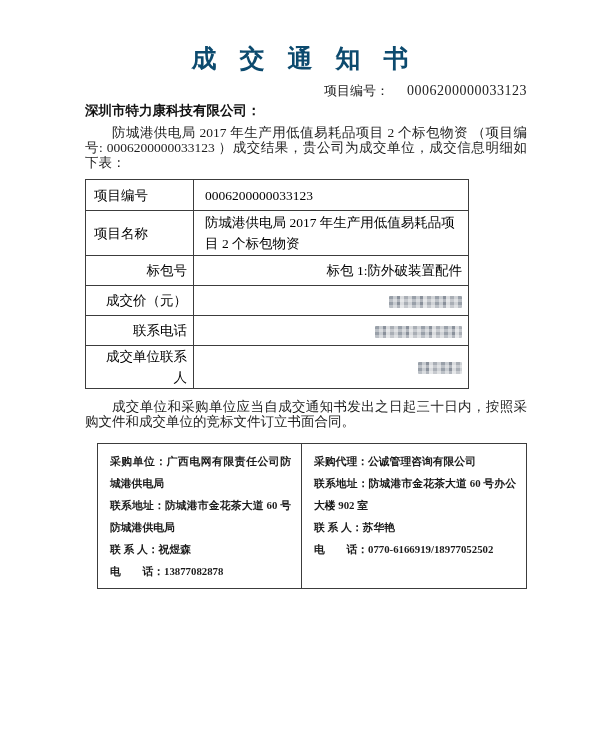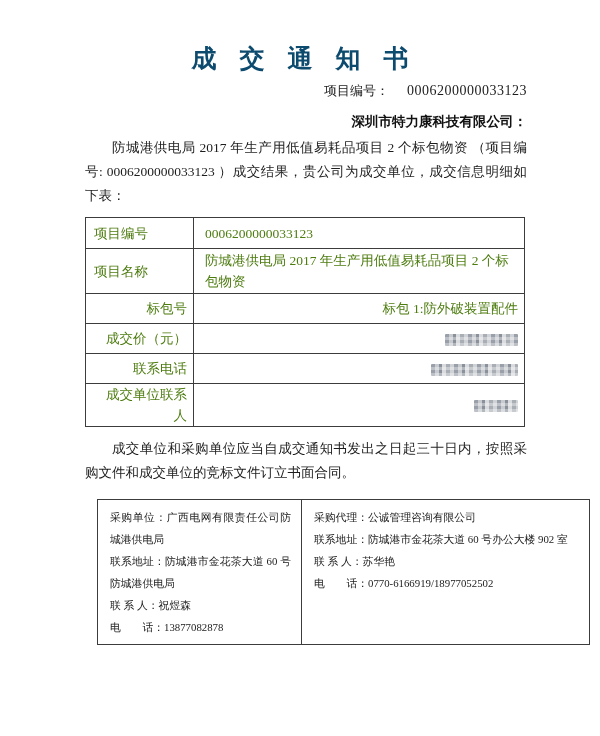--- a/index.html
+++ b/index.html
@@ -34,46 +34,45 @@
     color:#1d1d1d;
   }
   .projno-line .num{
     font-size:14px;
     margin-left:18px;
     letter-spacing:0.5px;
   }
 
   
   .recipient{
-    margin-top:13px;
+    margin-top:2px;
     font-size:13.5px;
     font-weight:700;
     color:#111;
-    text-align:right;
   }
 
   
   .para{
     margin:5px 0 0 0;
     font-size:13.5px;
-    line-height:24px;
+    line-height:15px;
     text-align:justify;
     text-indent:2em;
     color:#1d1d1d;
   }
   .para.second{margin-top:10px;}
 
   
   table.award{
     margin-top:9px;
     border-collapse:collapse;
-    width:440px;
+    width:384px;
     table-layout:fixed;
     font-size:13.5px;
-    color:#4d7c0f;
+    color:#000000;
   }
   table.award td{
     border:1px solid #3c3c3c;
     padding:0 6px 0 8px;
     line-height:21px;
     vertical-align:middle;
   }
   table.award col.c1{width:108px;}
   table.award tr.h31 td{height:30px;}
   table.award tr.h45 td{height:44px;}
@@ -93,24 +92,24 @@
   }
   .w-price{width:73px;}
   .w-name{width:44px;}
   .w-phone{width:87px;}
   .w-date{width:102px;height:11px;opacity:0.55;margin-left:6px;}
 
   
   table.contact{
     margin:14px 0 0 12px;
     border-collapse:collapse;
-    width:493px;
+    width:430px;
     table-layout:fixed;
     font-size:10.8px;
-    font-weight:400;
+    font-weight:700;
     color:#1b1b1b;
   }
   table.contact td{
     border:1px solid #3c3c3c;
     vertical-align:top;
     padding:6px 10px 6px 12px;
   }
   table.contact col.left{width:204px;}
   table.contact p{
     margin:0;

